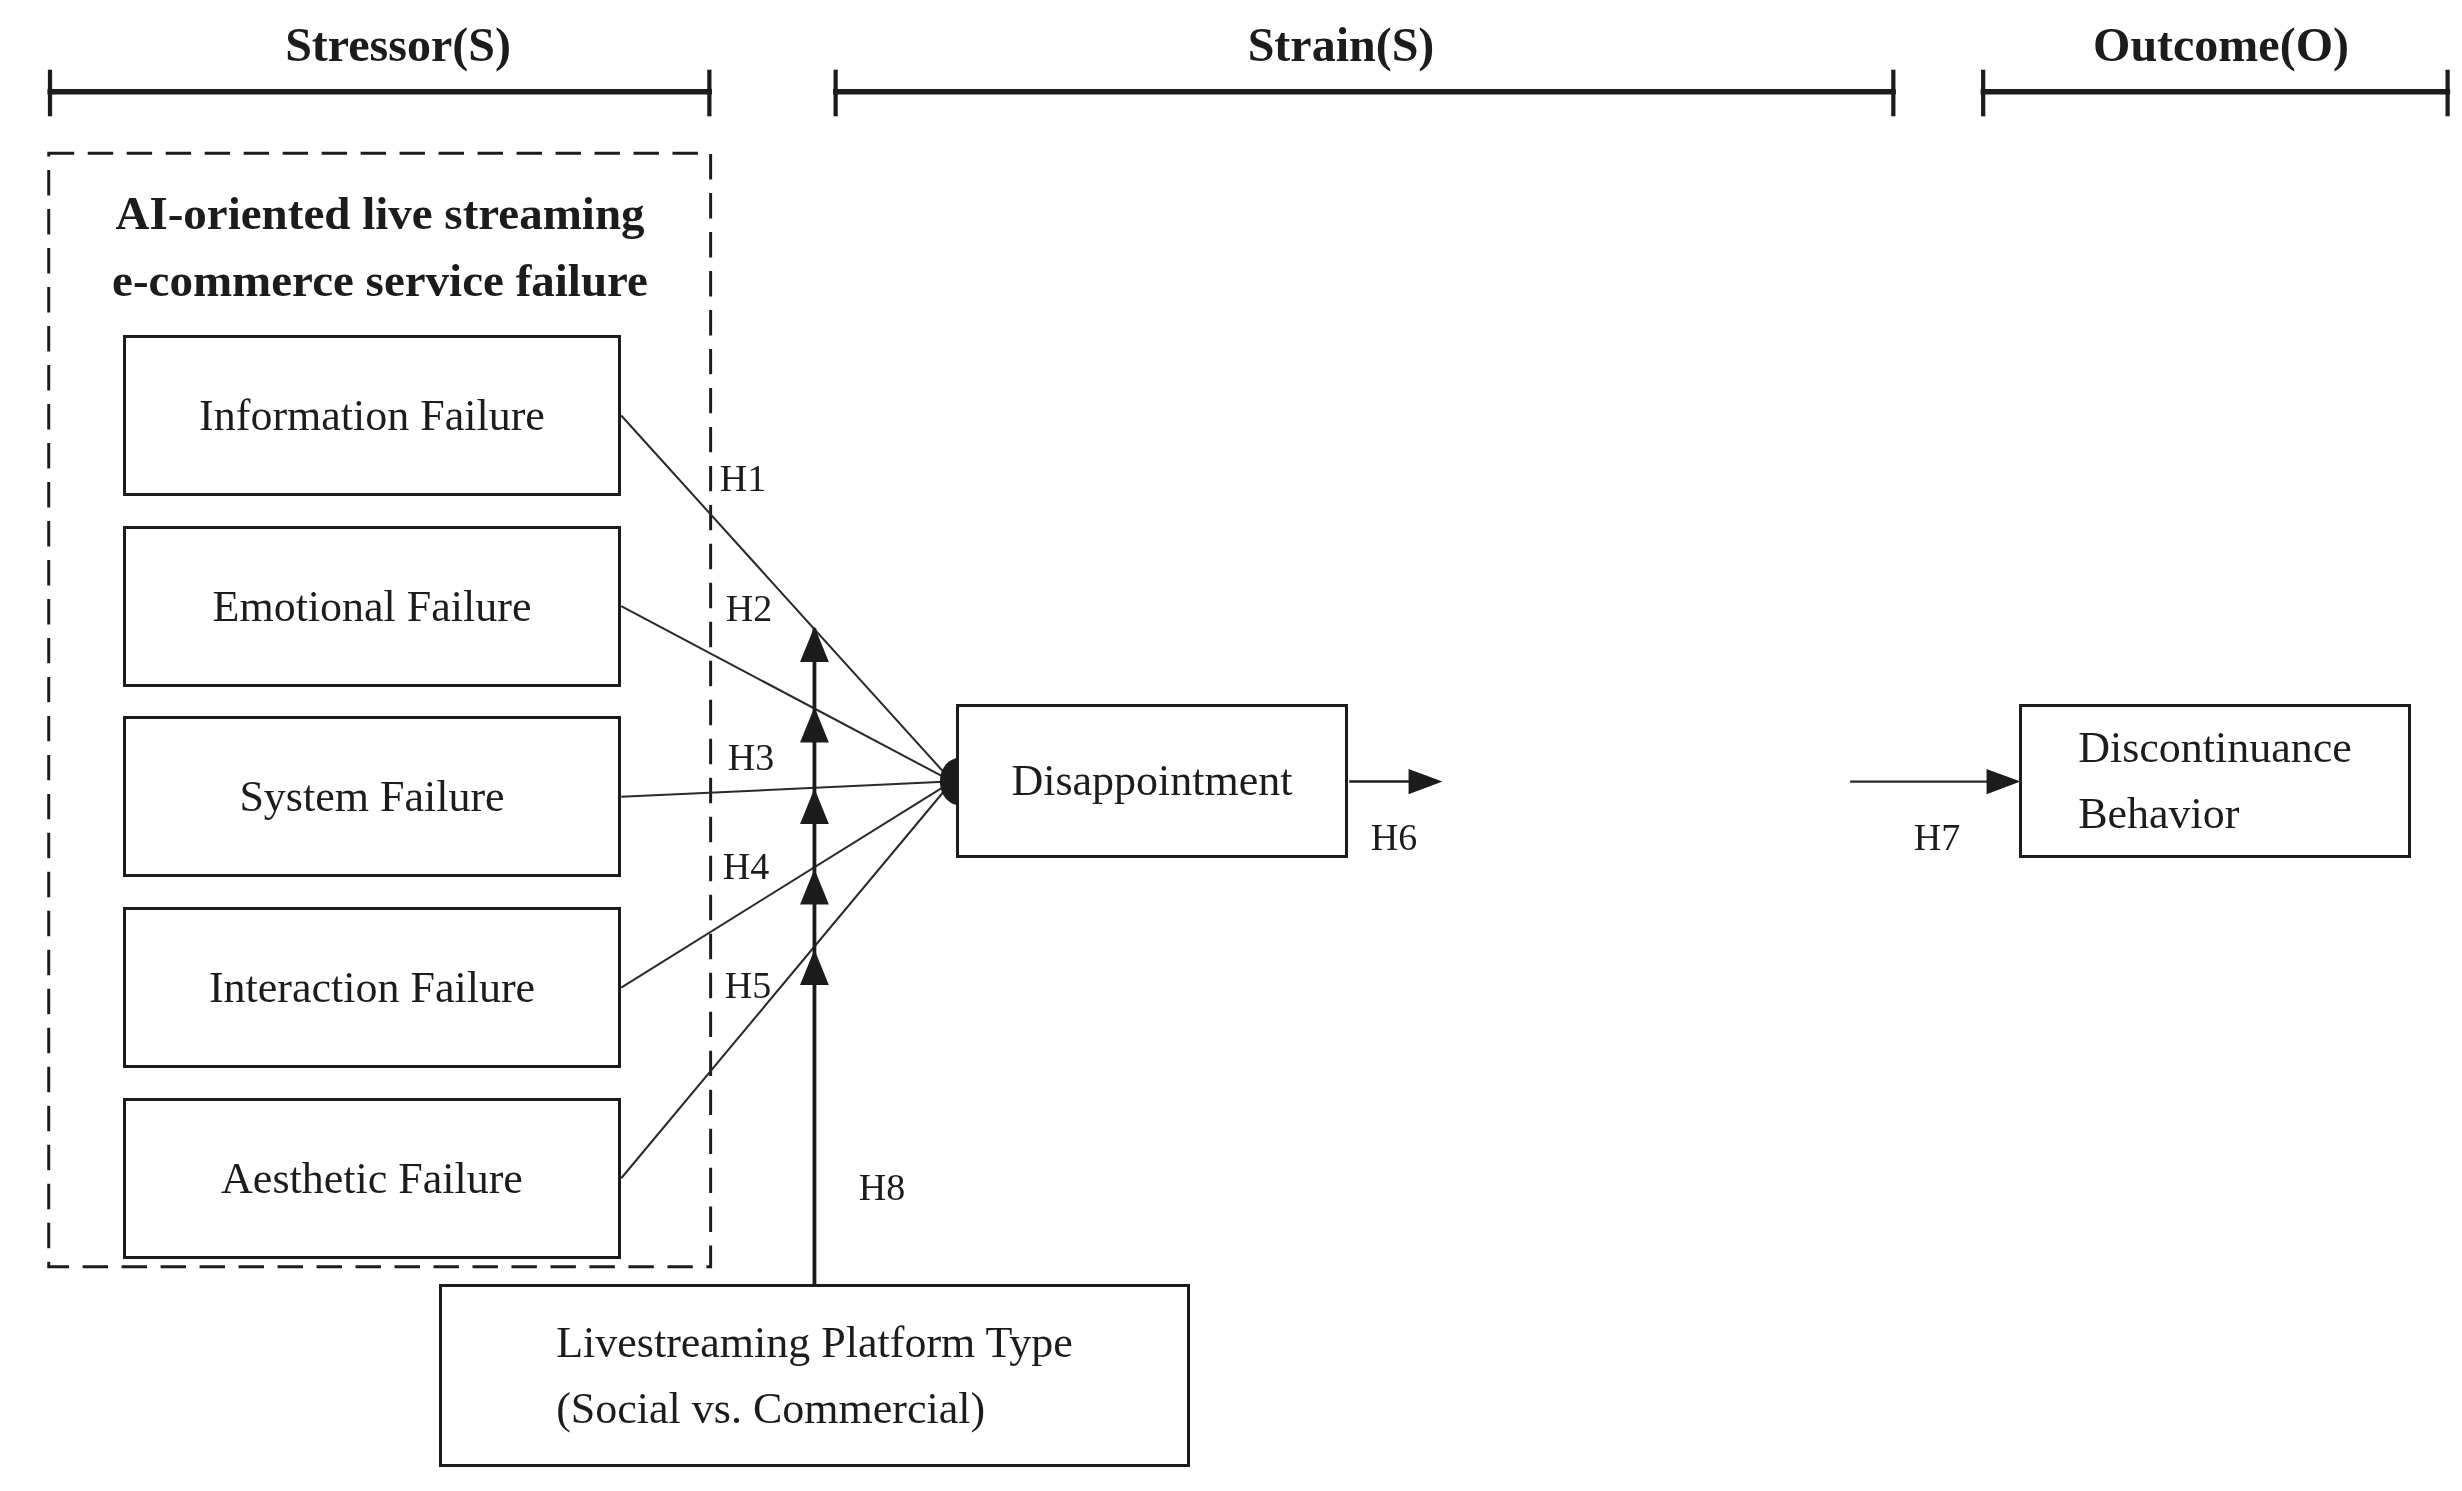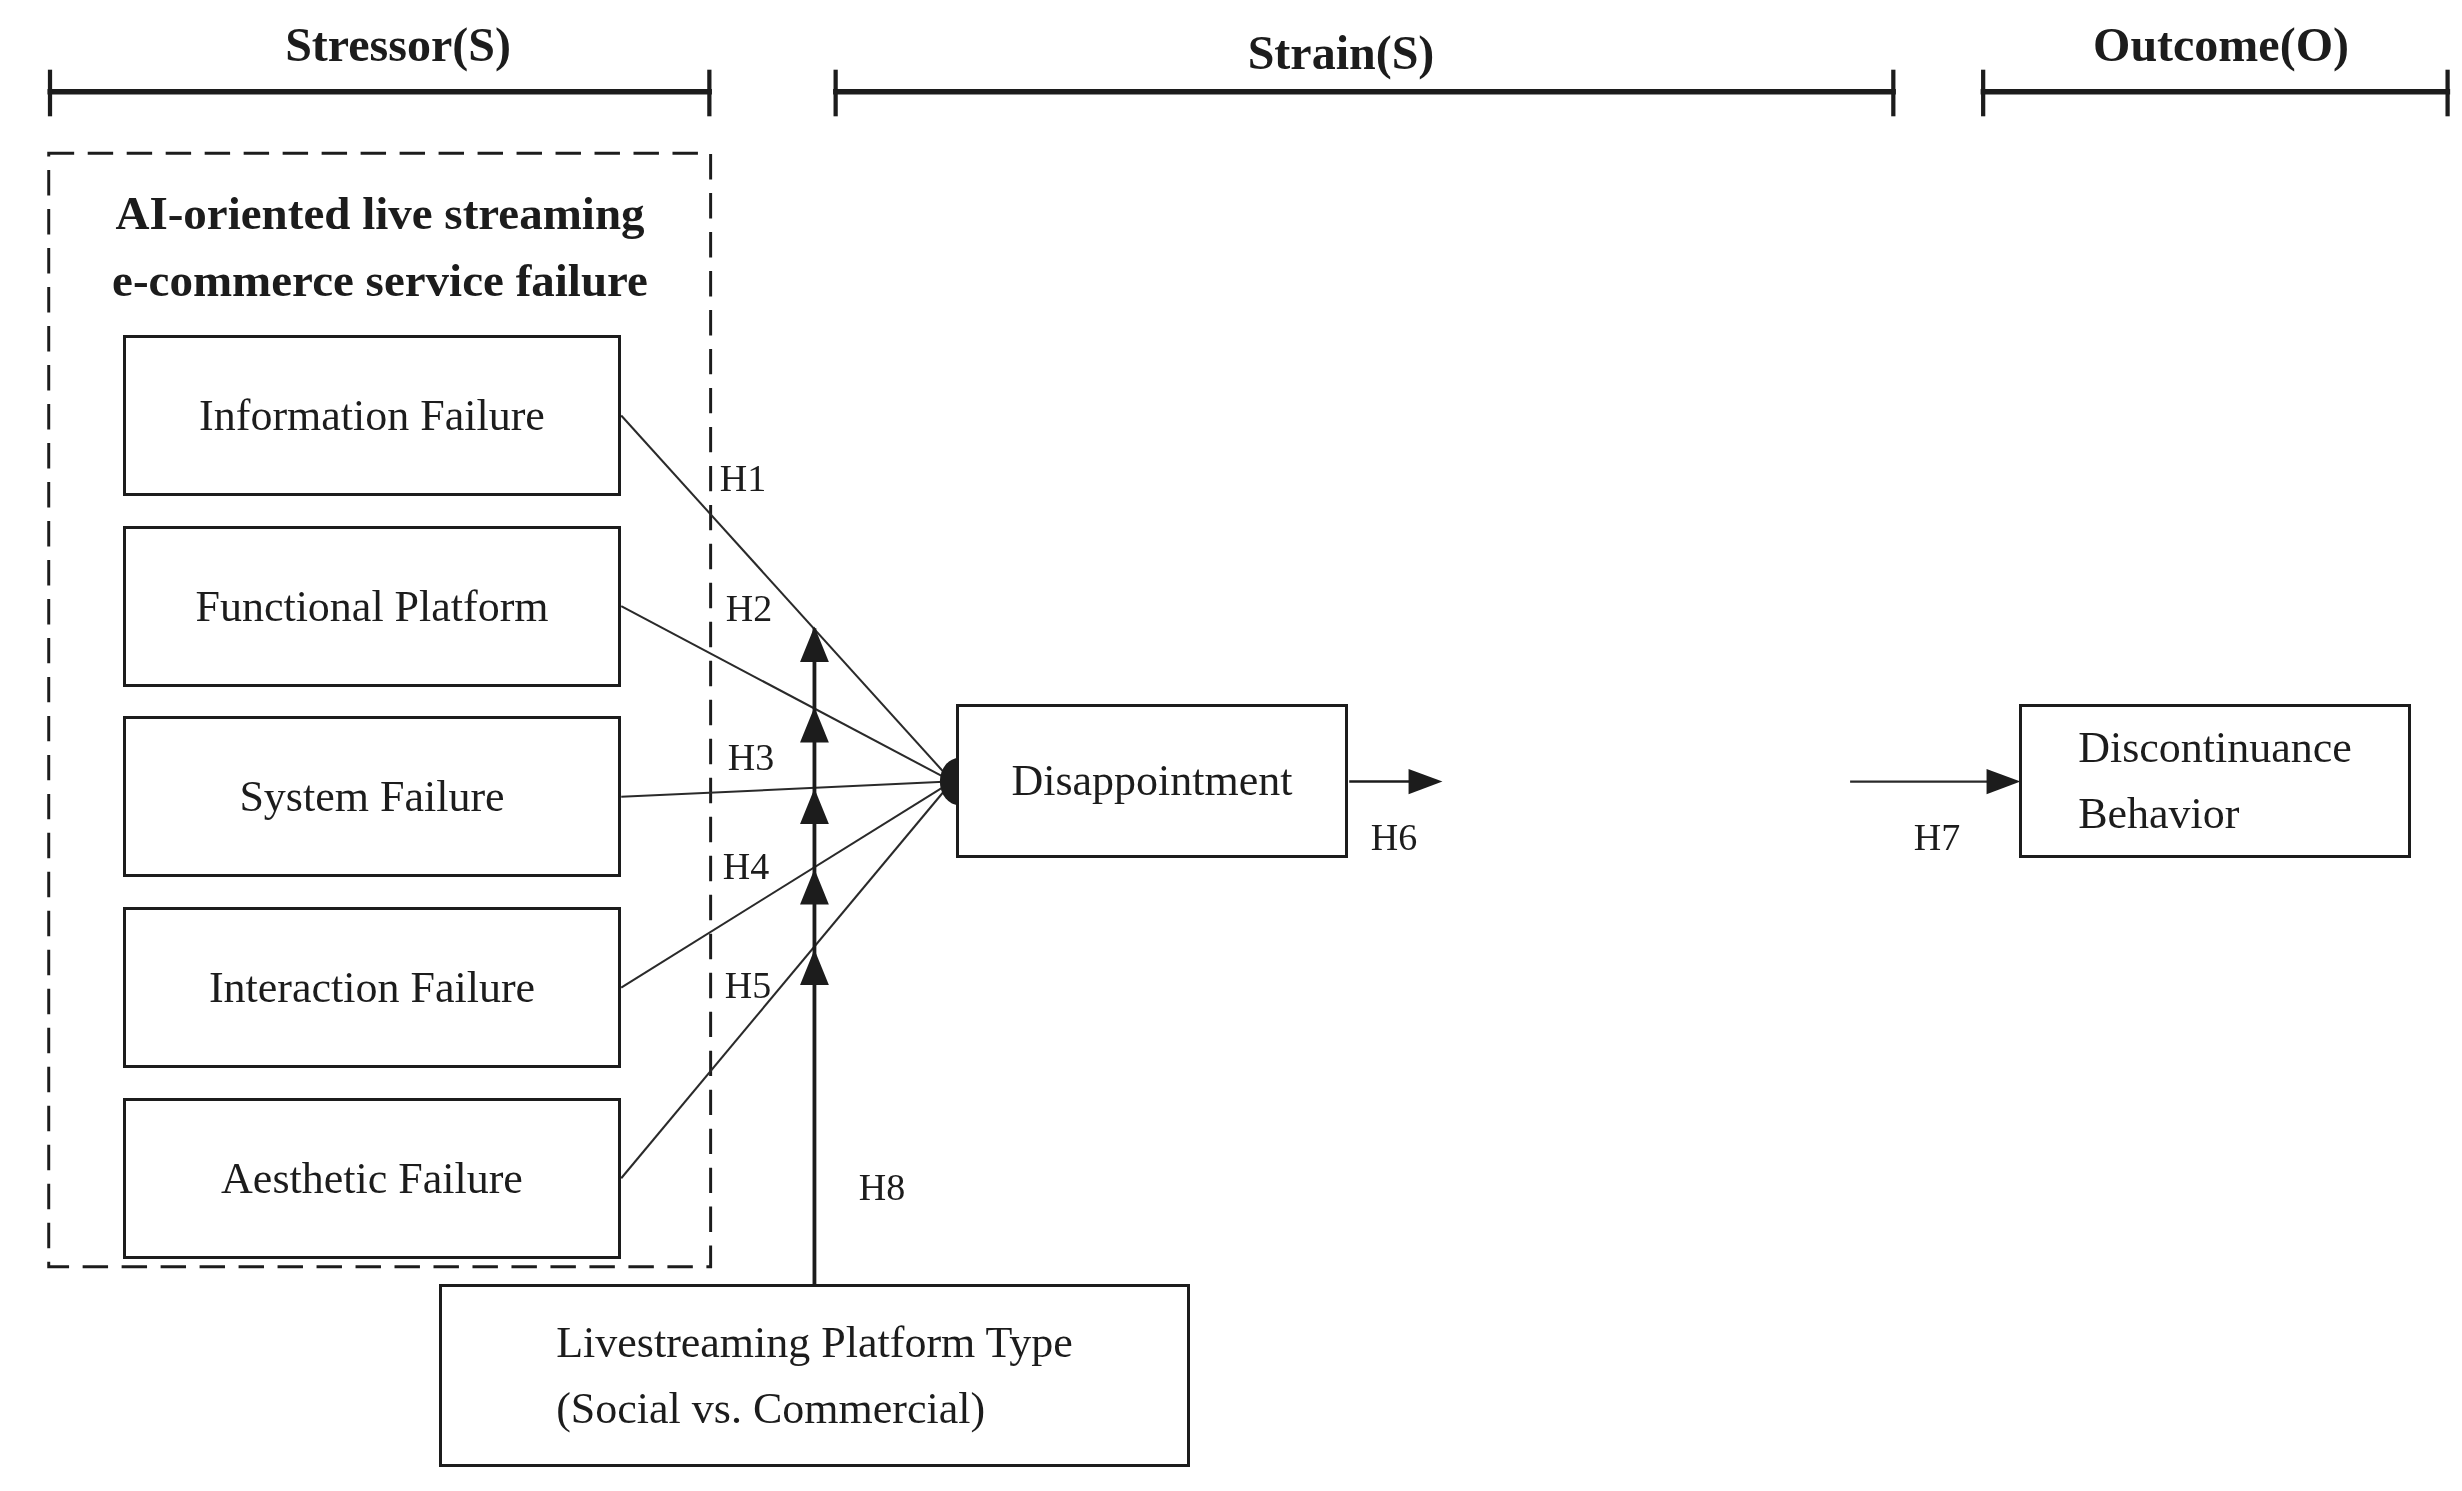--- a/index.html
+++ b/index.html
@@ -96,28 +96,28 @@
       <polygon points="1702,922 1662,907 1662,937" fill="#1c1c1c"></polygon>
     </g>
 
     <g>
       <line x1="2183" y1="922" x2="2350" y2="922" stroke="#2a2a2a" stroke-width="2.8"></line>
       <polygon points="2384,922 2344,907 2344,937" fill="#1c1c1c"></polygon>
     </g>
   </svg>
 
   <div class="bracket-label" style="left:398px; top:44px;">Stressor(S)</div>
-  <div class="bracket-label" style="left:1341px; top:44px;margin-top:8px;">Strain(S)</div>
+  <div class="bracket-label" style="left:1341px; top:44px;">Strain(S)</div>
   <div class="bracket-label" style="left:2221px; top:44px;">Outcome(O)</div>
 
   <div class="group-title" style="left:56px; top:180px; width:648px;">AI-oriented live streaming
 e-commerce service failure</div>
 
   <div class="node" style="left:123px; top:335px;  width:498px; height:161px;">Information Failure</div>
-  <div class="node" style="left:123px; top:526px;  width:498px; height:161px;">Functional Platform</div>
+  <div class="node" style="left:123px; top:526px;  width:498px; height:161px;">Emotional Failure</div>
   <div class="node" style="left:123px; top:716px;  width:498px; height:161px;">System Failure</div>
   <div class="node" style="left:123px; top:907px; width:498px; height:161px;">Interaction Failure</div>
   <div class="node" style="left:123px; top:1098px; width:498px; height:161px;">Aesthetic Failure</div>
 
   <div class="node" style="left:956px; top:704px; width:392px; height:154px;">Disappointment</div>
   <div class="node" style="left:2019px; top:704px; width:392px; height:154px;">Discontinuance
 Behavior</div>
 
   <div class="node thin" style="left:439px; top:1284px; width:751px; height:183px;">Livestreaming Platform Type
 (Social vs. Commercial)</div>

